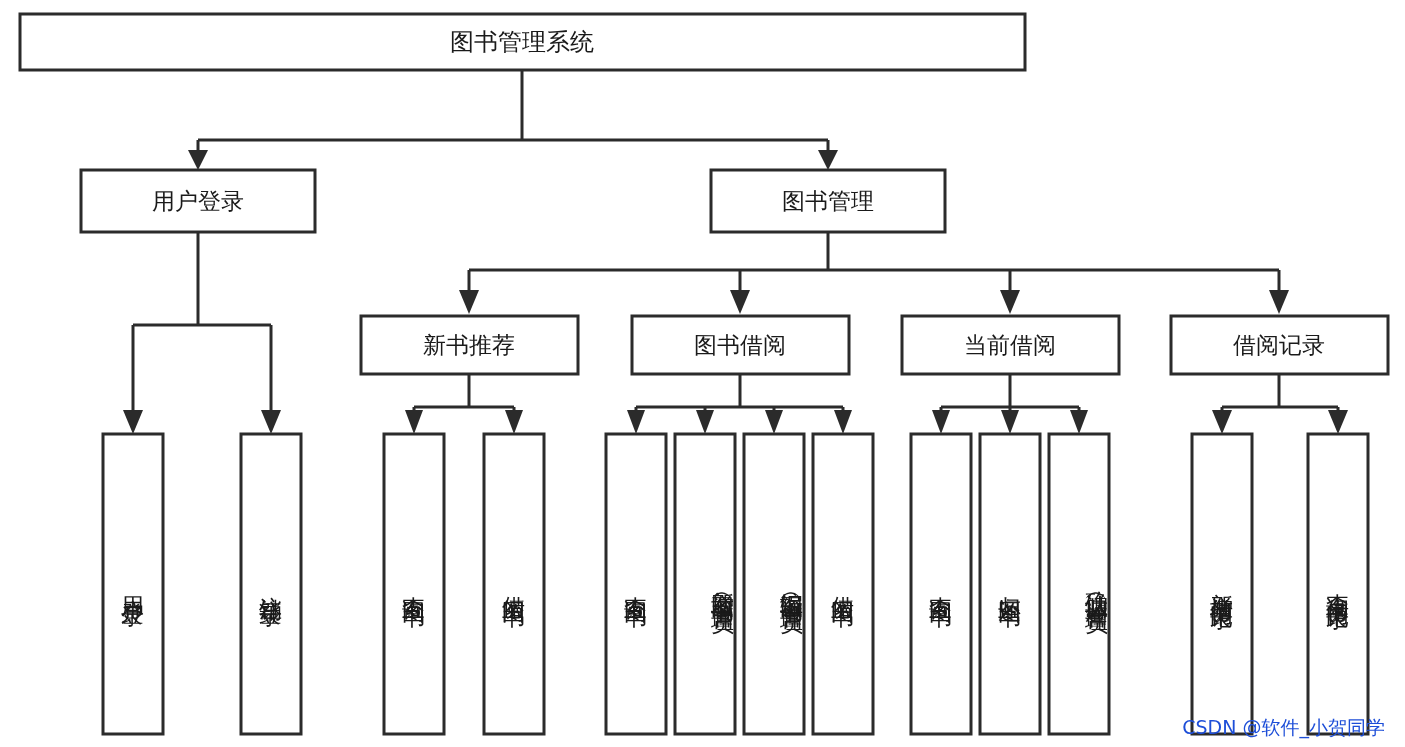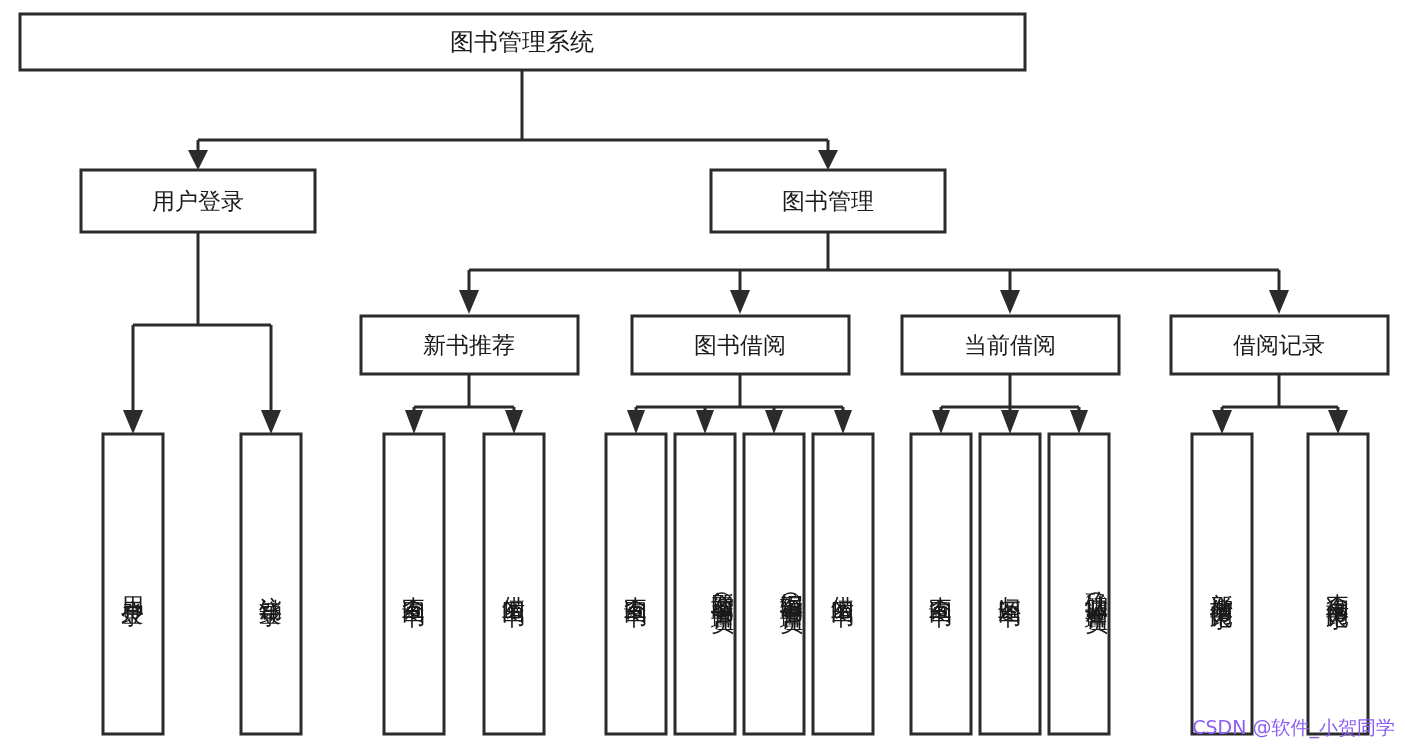--- a/index.html
+++ b/index.html
@@ -49,24 +49,24 @@
     stroke-width: 3;
     fill: none;
     stroke-linecap: butt;
   }
   .arrow-head {
     fill: #2b2b2b;
     stroke: none;
   }
   .watermark {
     position: absolute;
-    right: 10px;
+    right: 20px;
     bottom: 6px;
     font-size: 19px;
-    color: #8b5cf6;
+    color: #1d4ed8;
     font-family: "DejaVu Sans", "Liberation Sans", sans-serif;
     white-space: nowrap;
     pointer-events: none;
   }
   .vbox-text {
     position: absolute;
     display: flex;
     align-items: center;
     justify-content: center;
     writing-mode: vertical-rl;

